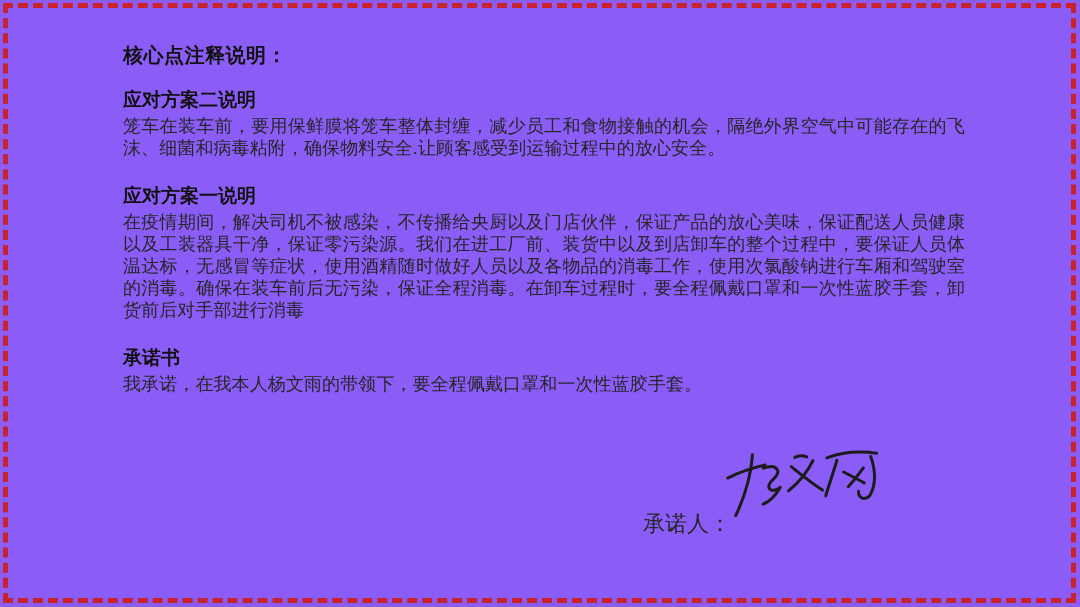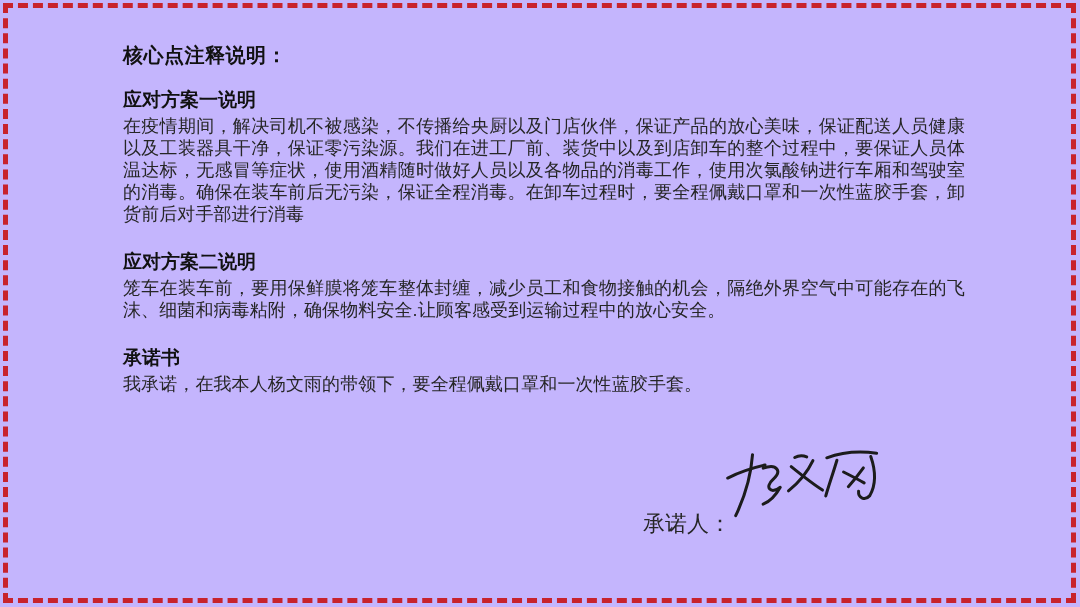--- a/index.html
+++ b/index.html
@@ -8,21 +8,21 @@
     width: 1080px;
     height: 607px;
     background: #ffffff;
     font-family: "Liberation Sans", "DejaVu Sans", sans-serif;
     overflow: hidden;
   }
   .page {
     position: relative;
     width: 1080px;
     height: 607px;
-    background: #c4b5fd;
+    background: #8b5cf6;
   }
   .border-frame {
     position: absolute;
     left: 3px; top: 3px; right: 4px; bottom: 4px;
     border: 5px dashed #c8232c;
     pointer-events: none;
   }
   .content {
     position: absolute;
     left: 123px;
@@ -80,27 +80,27 @@
 </head>
 <body>
 
 <div class="page">
   <div class="border-frame"></div>
 
   <div class="content">
     <h1 class="doc-title">核心点注释说明：</h1>
 
     <section class="sec">
-      <h2>应对方案一说明</h2>
-      <p>在疫情期间，解决司机不被感染，不传播给央厨以及门店伙伴，保证产品的放心美味，保证配送人员健康以及工装器具干净，保证零污染源。我们在进工厂前、装货中以及到店卸车的整个过程中，要保证人员体温达标，无感冒等症状，使用酒精随时做好人员以及各物品的消毒工作，使用次氯酸钠进行车厢和驾驶室的消毒。确保在装车前后无污染，保证全程消毒。在卸车过程时，要全程佩戴口罩和一次性蓝胶手套，卸货前后对手部进行消毒</p>
+      <h2>应对方案二说明</h2>
+      <p>笼车在装车前，要用保鲜膜将笼车整体封缠，减少员工和食物接触的机会，隔绝外界空气中可能存在的飞沫、细菌和病毒粘附，确保物料安全.让顾客感受到运输过程中的放心安全。</p>
     </section>
 
     <section class="sec">
-      <h2>应对方案二说明</h2>
-      <p>笼车在装车前，要用保鲜膜将笼车整体封缠，减少员工和食物接触的机会，隔绝外界空气中可能存在的飞沫、细菌和病毒粘附，确保物料安全.让顾客感受到运输过程中的放心安全。</p>
+      <h2>应对方案一说明</h2>
+      <p>在疫情期间，解决司机不被感染，不传播给央厨以及门店伙伴，保证产品的放心美味，保证配送人员健康以及工装器具干净，保证零污染源。我们在进工厂前、装货中以及到店卸车的整个过程中，要保证人员体温达标，无感冒等症状，使用酒精随时做好人员以及各物品的消毒工作，使用次氯酸钠进行车厢和驾驶室的消毒。确保在装车前后无污染，保证全程消毒。在卸车过程时，要全程佩戴口罩和一次性蓝胶手套，卸货前后对手部进行消毒</p>
     </section>
 
 
     <section class="sec commit">
       <h2>承诺书</h2>
       <p>我承诺，在我本人杨文雨的带领下，要全程佩戴口罩和一次性蓝胶手套。</p>
     </section>
   </div>
 
   <div class="signature">

